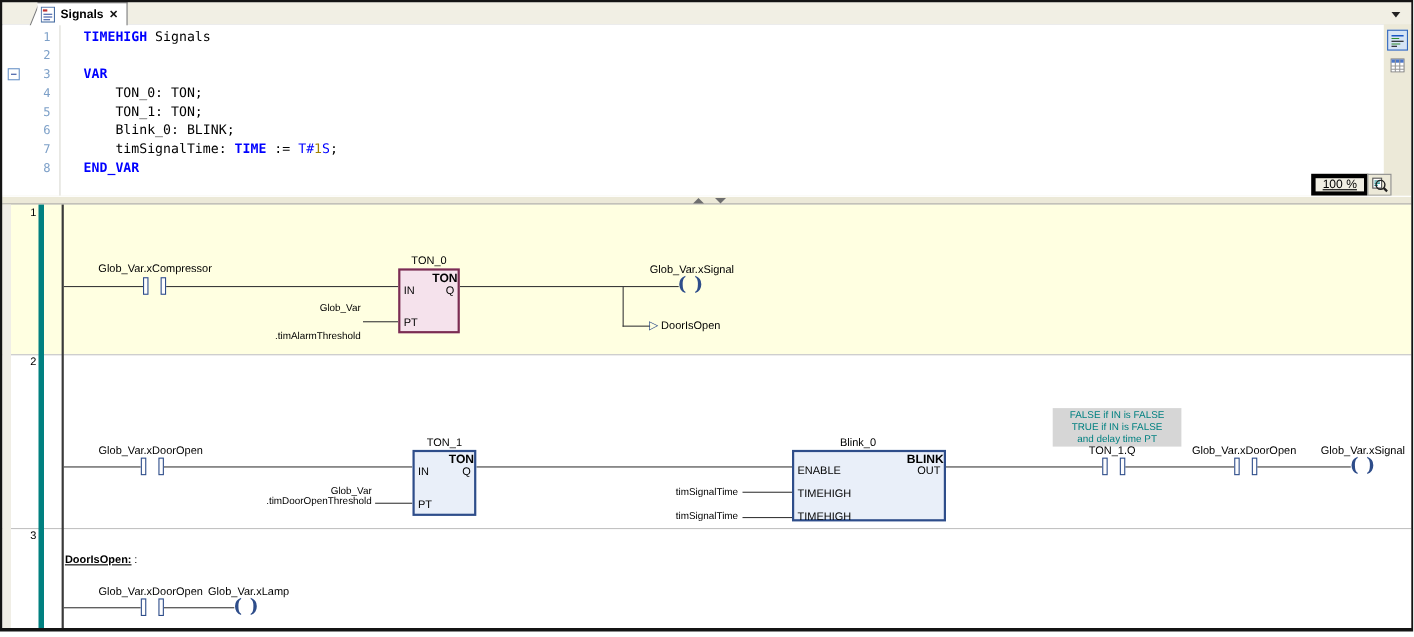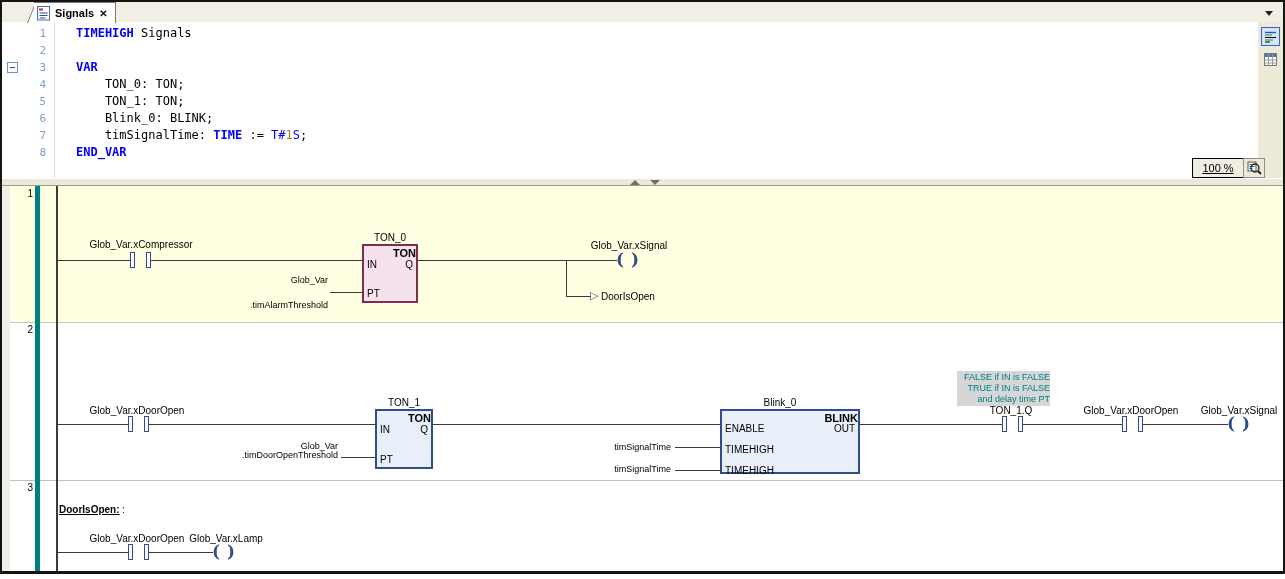--- a/index.html
+++ b/index.html
@@ -36,21 +36,21 @@
   .fold-box { position:absolute; left:7px; top:62px; width:11px; height:11px; background:#fff;
               border:1px solid #6A93C8; box-sizing:border-box; }
   .fold-box i { position:absolute; left:2px; top:4px; width:5px; height:1px; background:#33509E; }
 
   .decl-strip { position:absolute; left:1258px; top:22px; width:25px; height:156px; background:#ECE9D8; }
   .view-btn { position:absolute; left:1261px; width:19px; height:19px; box-sizing:border-box;
               display:flex; align-items:center; justify-content:center; }
   .view-btn.sel { border:1px solid #3166BD; background:#D6E4F5; }
 
   .zoombox { position:absolute; left:1192px; top:158px; width:52px; height:20px; background:#F0EEE3;
-             border:1px solid #000000; box-sizing:border-box; font-size:11px; color:#000;
+             border:4px solid #000000; box-sizing:border-box; font-size:11px; color:#000;
              display:flex; align-items:center; justify-content:center;text-decoration:underline; }
   .zoombtn { position:absolute; left:1243px; top:158px; width:22px; height:20px; background:#ECE9D8;
              border:1px solid #8E8E8E; box-sizing:border-box; display:flex; align-items:center; justify-content:center; }
 
   
   .splitter { position:absolute; left:2px; top:178px; width:1281px; height:8px; background:#ECE9D8;
               border-top:1px solid #FFF; border-bottom:1px solid #9A9A9A; box-sizing:border-box; }
   .tri-up { position:absolute; left:630px; top:180px; width:0; height:0;
             border-left:5px solid transparent; border-right:5px solid transparent; border-bottom:5px solid #6E6E6E; }
   .tri-down { position:absolute; left:650px; top:180px; width:0; height:0;
@@ -85,22 +85,22 @@
   .fblock { position:absolute; box-sizing:border-box; border:2px solid var(--block-border,#2E4D8A);
             background:var(--block-fill,#E9EFF9); }
   .fblock.pink { border-color:var(--ton0-border,#7B2D52); background:var(--ton0-fill,#F5E2EC); }
   .fb-header { position:absolute; left:0; right:0; top:1px; text-align:right;
                font-size:11px; font-weight:bold; color:#000; }
   .pin { position:absolute; font-size:10px; color:#000; white-space:nowrap; }
   .pin.l { left:3px; } .pin.r { right:3px; }
 
   .jump-tri { position:absolute; font-size:11px; color:var(--symbol,#2E4D8A); }
 
-  .tooltip { position:absolute; left:957px; top:371px; width:93px; background:var(--tooltip-bg,#D6D6D6);
-             color:var(--tooltip-text,#008080); font-size:9px; line-height:11px; text-align:right;
+  .tooltip { position:absolute; left:957px; top:371px; width:117px; background:var(--tooltip-bg,#D6D6D6);
+             color:var(--tooltip-text,#008080); font-size:9px; line-height:11px; text-align:center;
              padding:1px 0; }
 </style>
 </head>
 <body>
 
 <div class="stage">
 
   <div class="tabbar">
     <div class="tabs-overflow"></div>
   </div>

